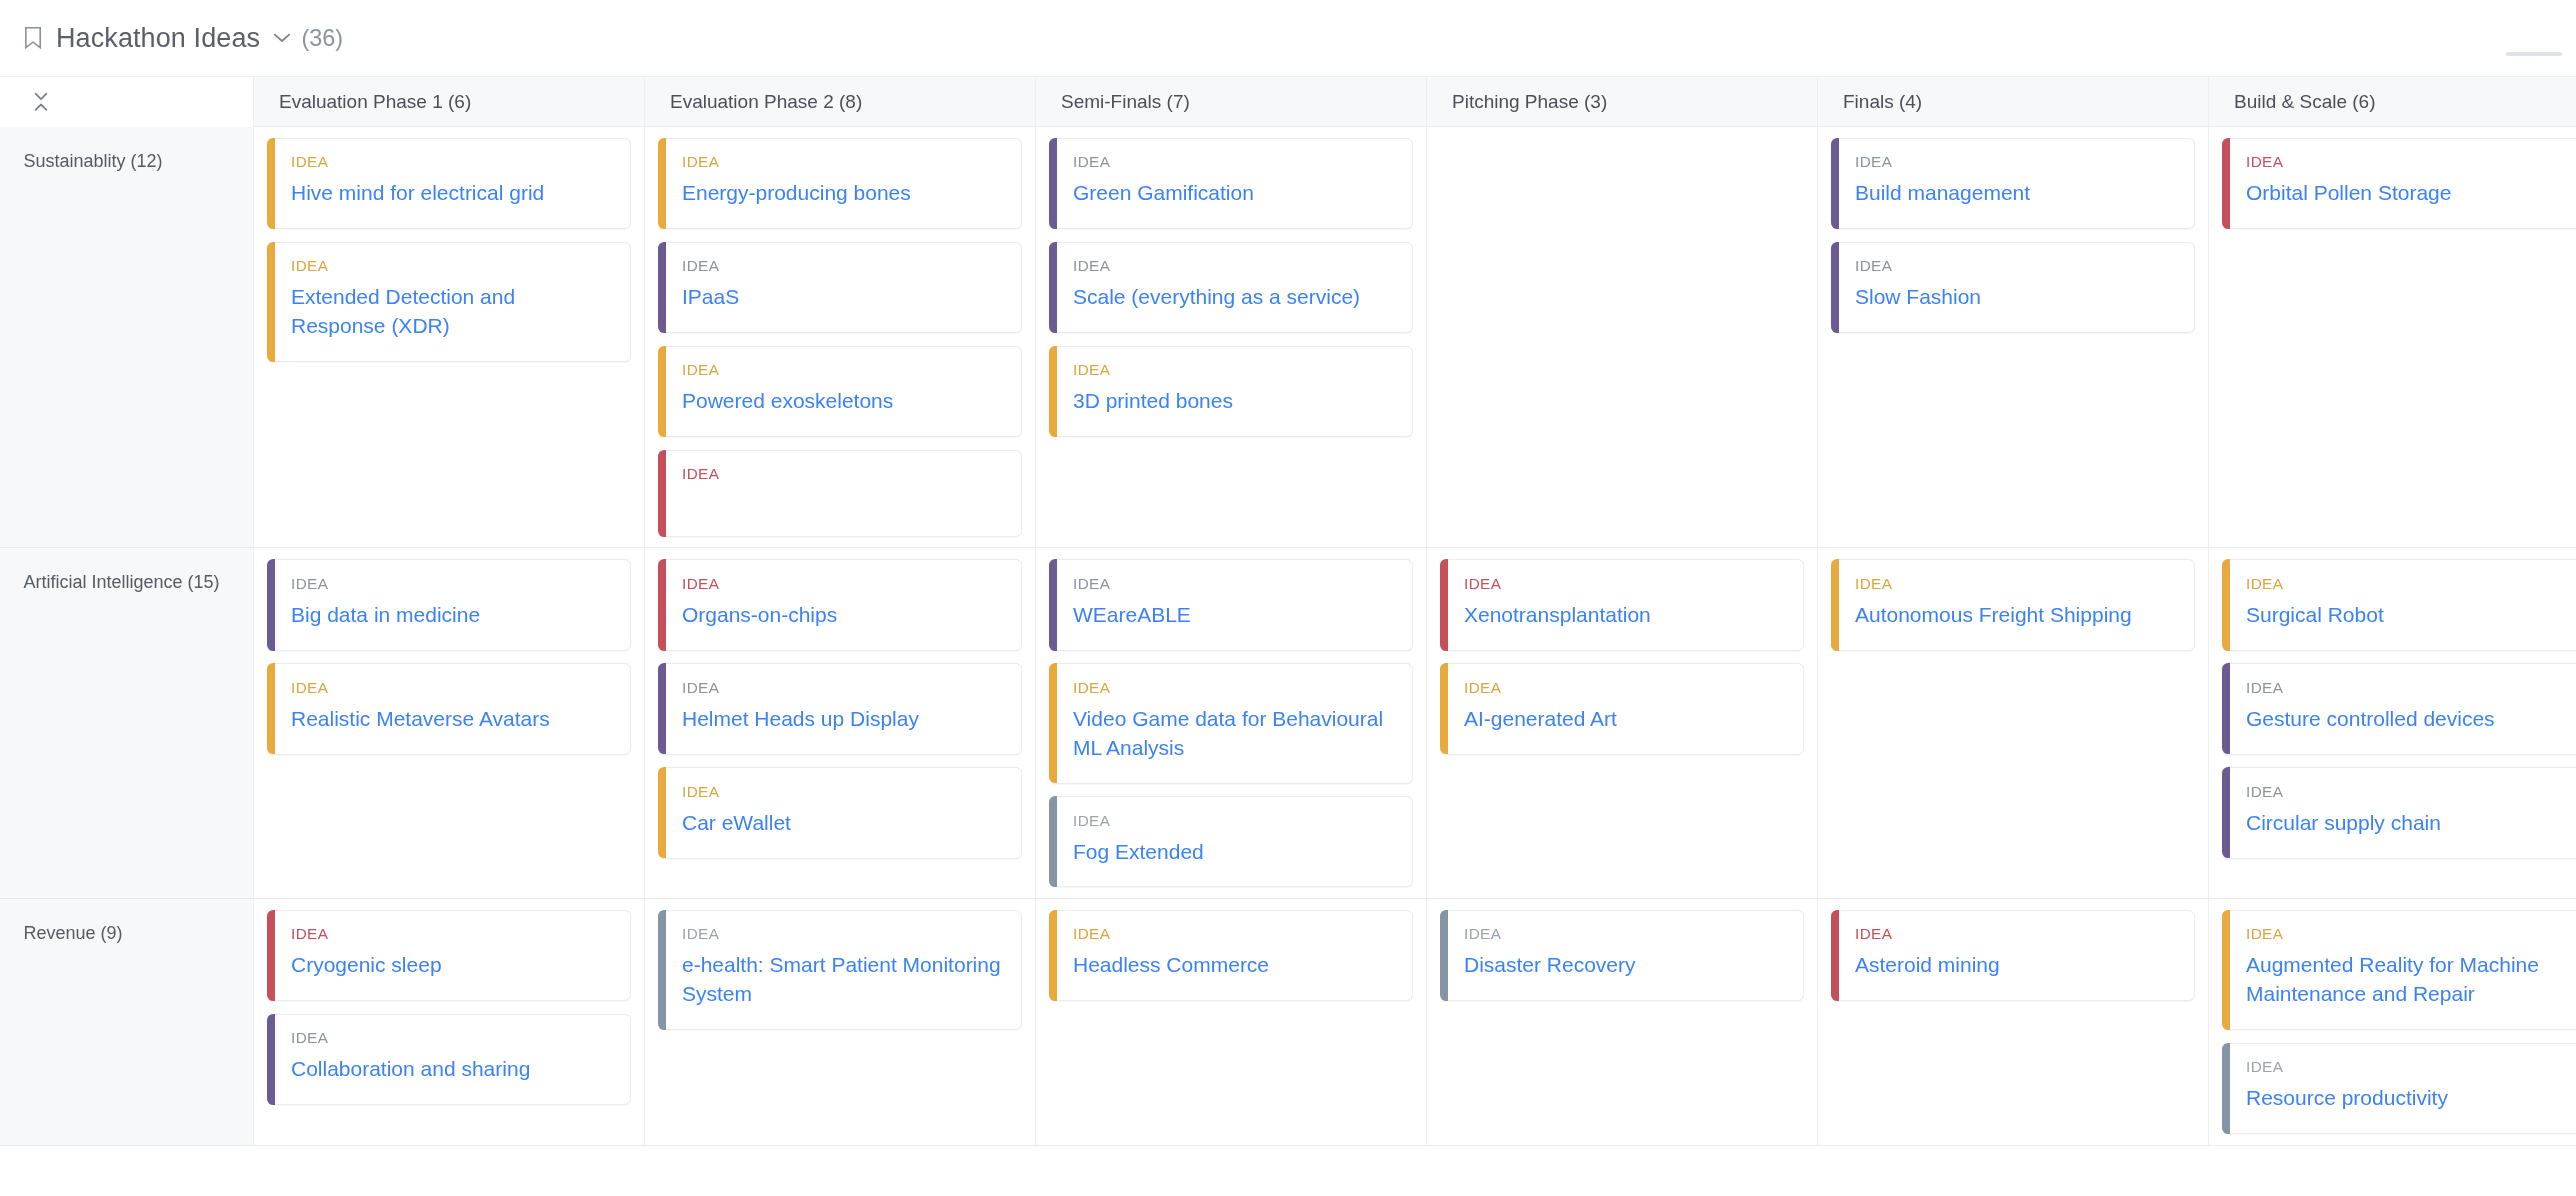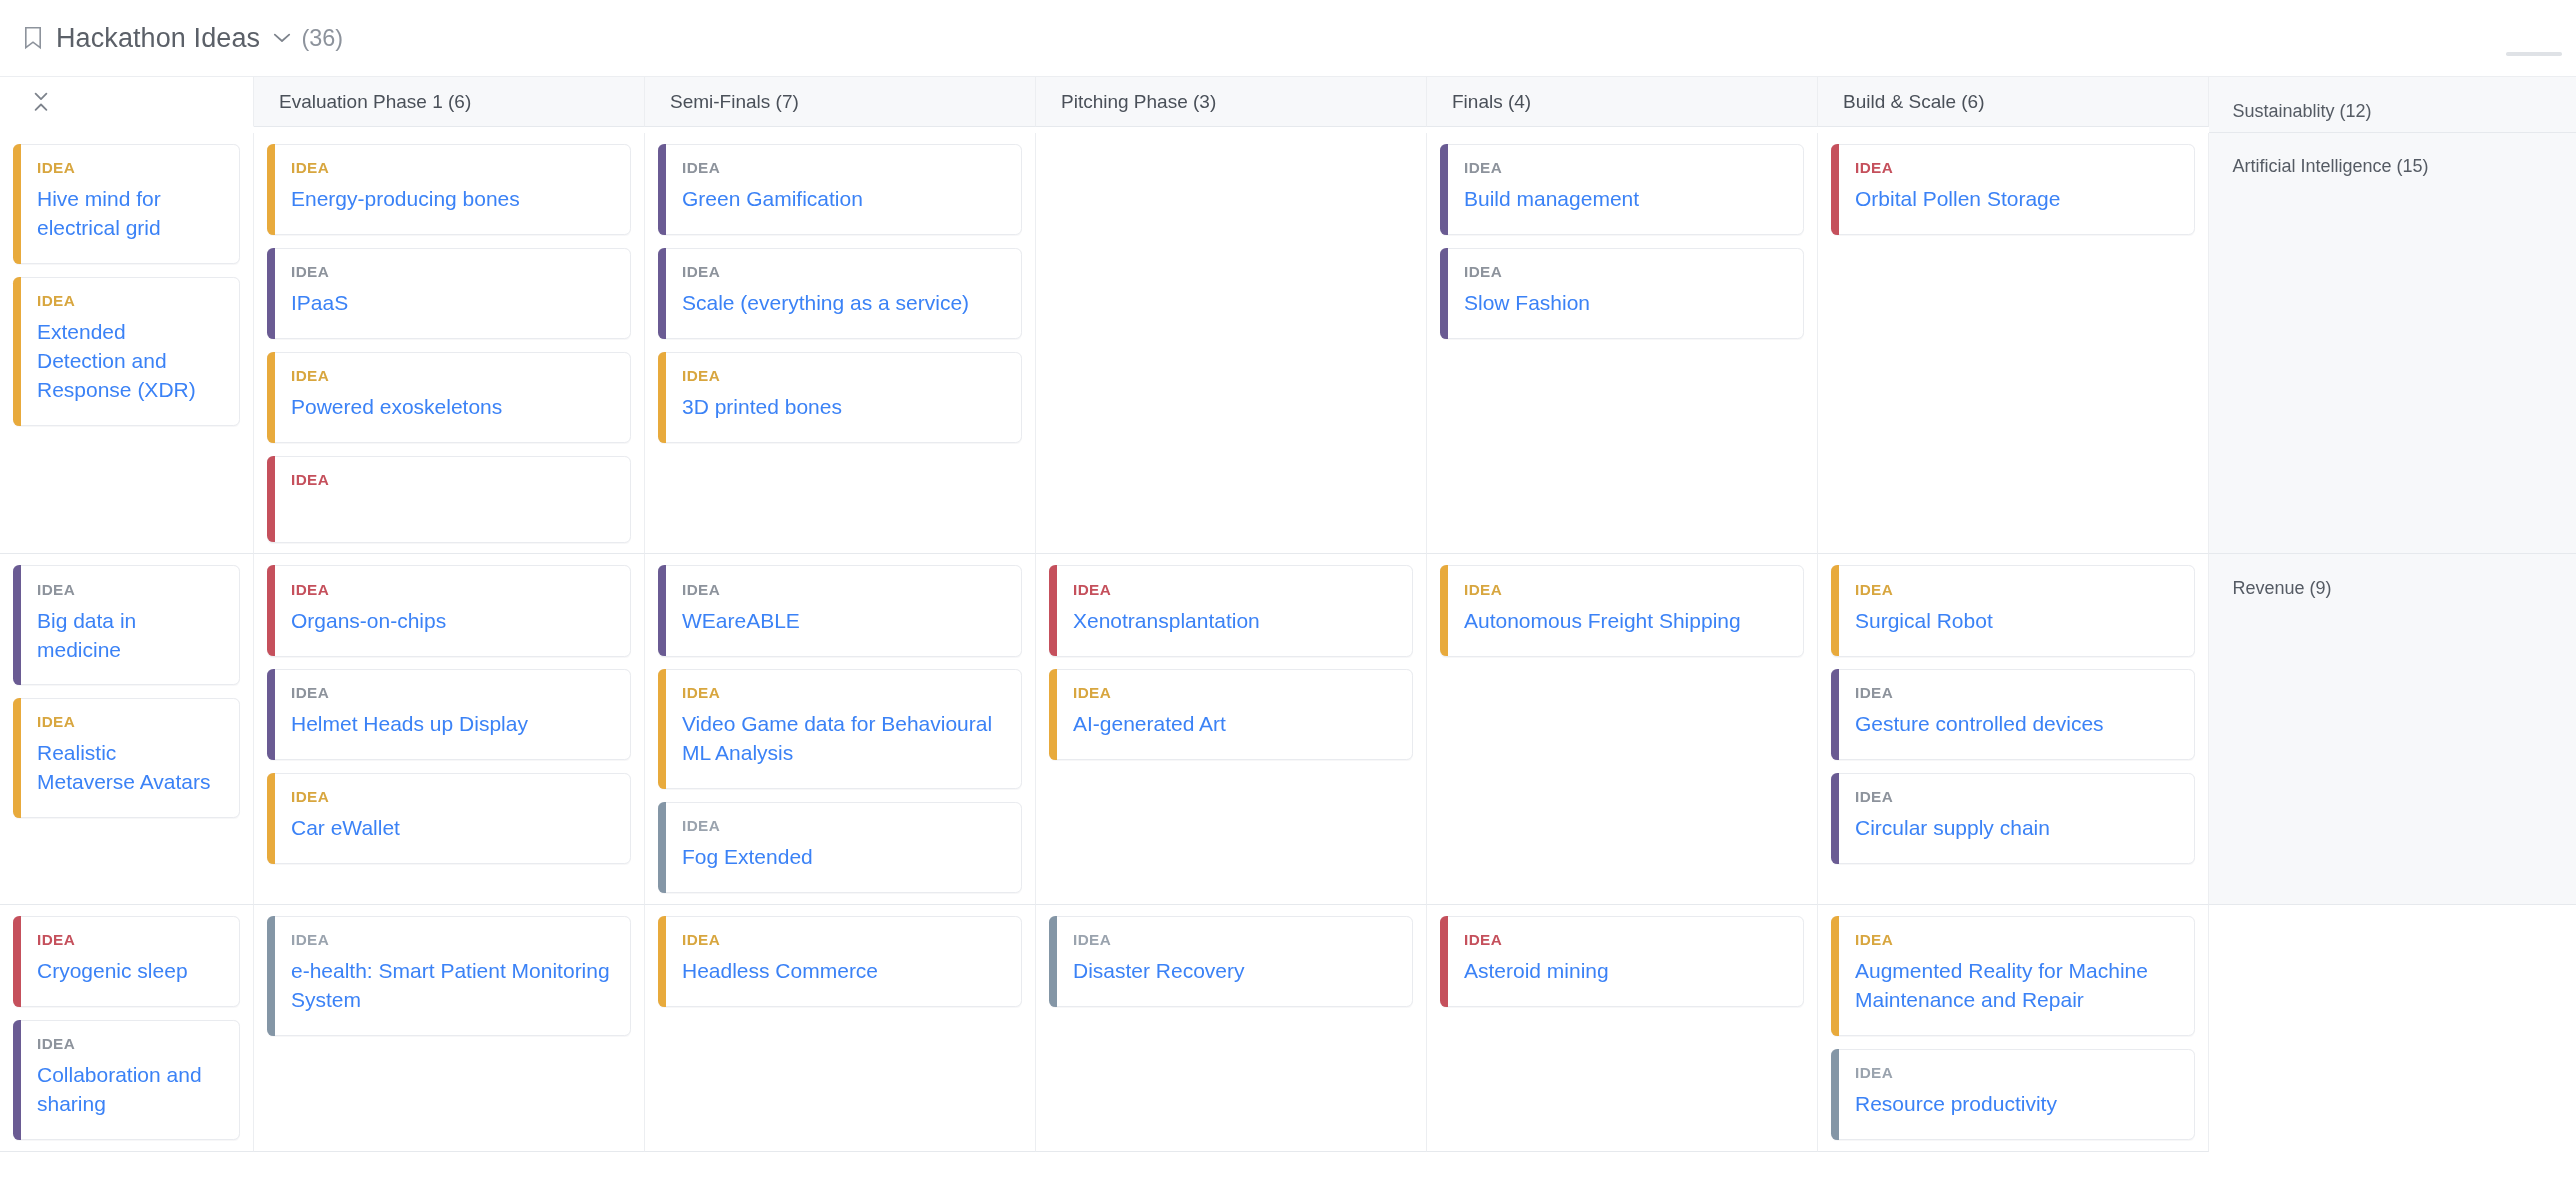--- a/index.html
+++ b/index.html
@@ -129,21 +129,21 @@
     left: -0.9px;
     top: -0.9px;
     bottom: -0.9px;
     width: 8px;
     border-radius: 6.3px 0 0 6.3px;
   }
   .card-type {
     font-size: 15.3px;
     letter-spacing: 0.4px;
     margin-bottom: 8px;
-    font-weight: 700;
+    font-weight: 400;
   }
   .card-title {
     font-size: 21px;
     color: #3b82f6;
     line-height: 1.38;
   }
   .empty-cell { }
 </style>
 </head>
 <body>
@@ -165,20 +165,23 @@
       <div class="hdr-cell corner">
         <svg class="collapse-icon" viewBox="0 0 20 24">
           <path d="M4 3 L10 9 L16 3" fill="none" stroke="#7d838c" stroke-width="2" stroke-linecap="round" stroke-linejoin="round"></path>
           <path d="M4 21 L10 15 L16 21" fill="none" stroke="#7d838c" stroke-width="2" stroke-linecap="round" stroke-linejoin="round"></path>
         </svg>
       </div>
       <div class="hdr-cell">
         <span class="hdr-label">Evaluation Phase 1 (6)</span>
       </div>
       <div class="hdr-cell">
+        <span class="hdr-label">Evaluation Phase 2 (8)</span>
+      </div>
+      <div class="hdr-cell">
         <span class="hdr-label">Semi-Finals (7)</span>
       </div>
       <div class="hdr-cell">
         <span class="hdr-label">Pitching Phase (3)</span>
       </div>
       <div class="hdr-cell">
         <span class="hdr-label">Finals (4)</span>
       </div>
       <div class="hdr-cell">
         <span class="hdr-label">Build &amp; Scale (6)</span>

